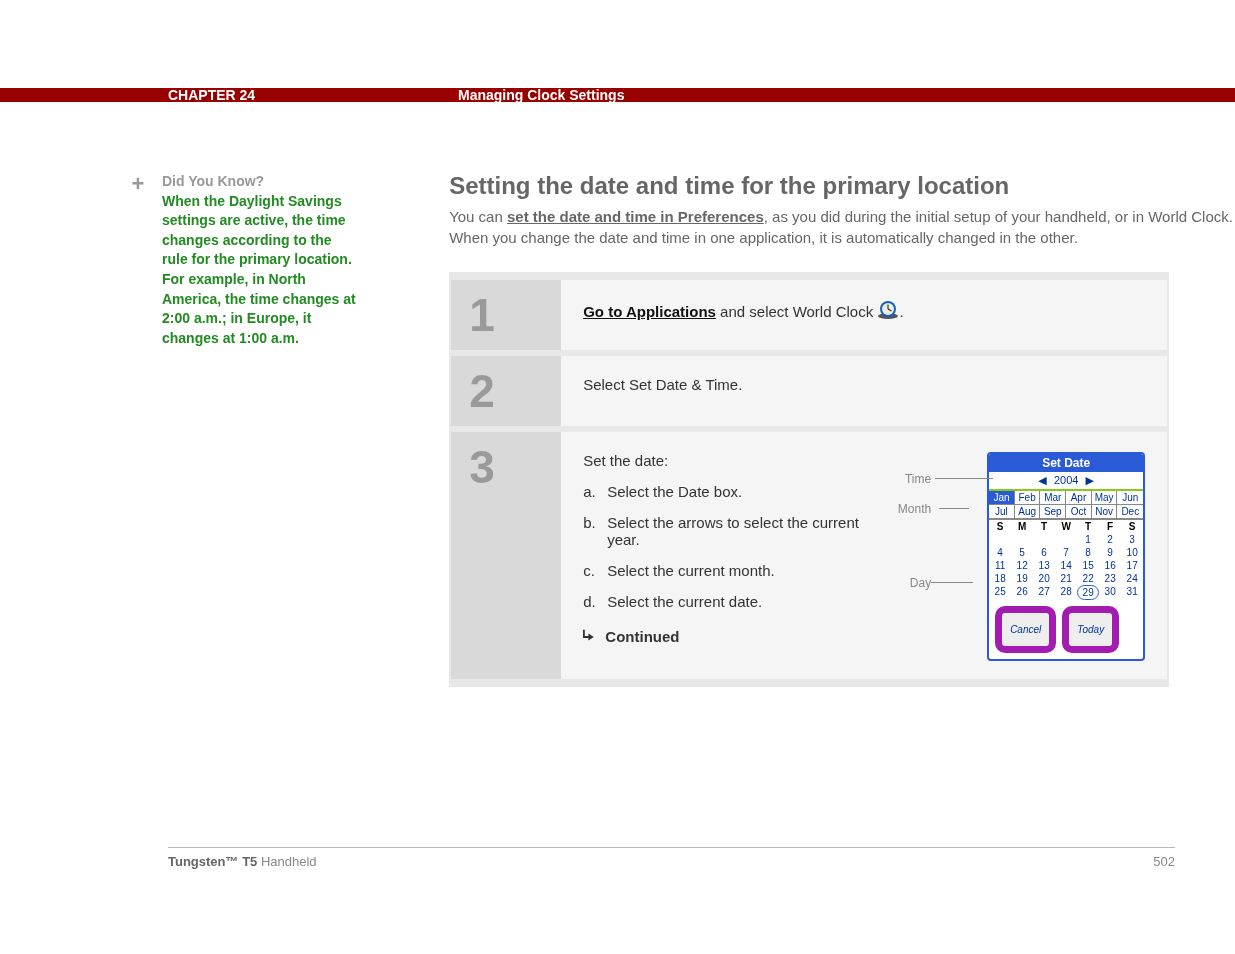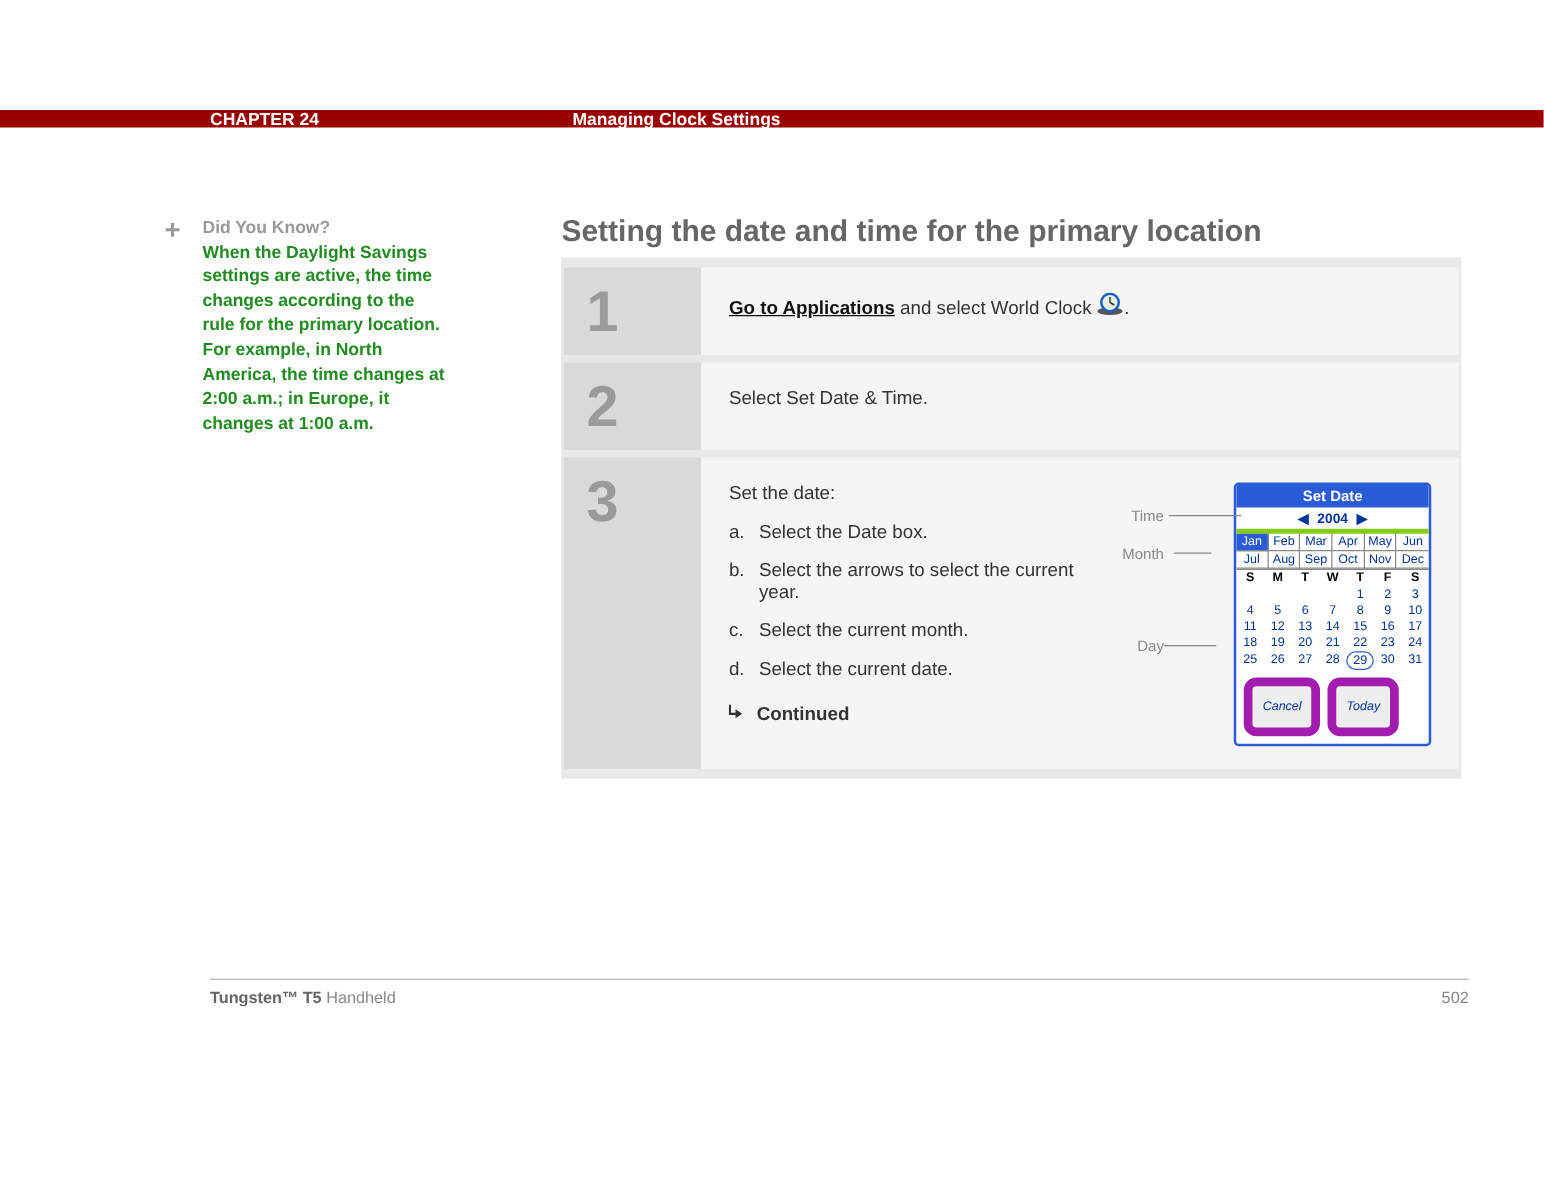--- a/index.html
+++ b/index.html
@@ -168,32 +168,32 @@
     background: #2a5bd7;
     color: #fff;
     font-weight: bold;
     text-align: center;
     padding: 2px 0;
     font-size: 12px;
   }
   .sd-year-row {
     text-align: center;
     padding: 2px 0;
-    font-weight: bold;
+    font-weight: normal;
     color: #003399;
   }
   .sd-year-row .arrow {
     cursor: pointer;
     padding: 0 4px;
     color: #003399;
   }
   .sd-months {
     display: grid;
     grid-template-columns: repeat(6, 1fr);
-    border-top: 4px solid #84cc16;
+    border-top: 2px solid #84cc16;
     border-bottom: 1px solid #888;
     font-size: 10px;
     color: #003399;
   }
   .sd-month {
     text-align: center;
     padding: 1px 0;
     border-right: 1px solid #888;
     border-bottom: 1px solid #888;
     cursor: pointer;
@@ -261,20 +261,23 @@
   <div class="sidebar">
     <div class="tip-box">
       <div class="tip-icon">+</div>
       <span class="tip-title">Did You Know?</span>
       <div class="tip-body">When the Daylight Savings settings are active, the time changes according to the rule for the primary location. For example, in North America, the time changes at 2:00 a.m.; in Europe, it changes at 1:00 a.m.</div>
     </div>
   </div>
 
   <div class="main">
     <div class="section-title">Setting the date and time for the primary location</div>
+    <div class="intro-text">
+      <span>You can </span><a href="#" class="pref-link">set the date and time in Preferences</a><span>, as you did during the initial setup of your handheld, or in World Clock. When you change the date and time in one application, it is automatically changed in the other.</span>
+    </div>
 
     <table class="steps-table">
       <tbody>
           <tr>
         <td class="step-num-cell">
               <div class="step-num">1</div>
             </td>
         <td class="step-body-cell">
           <span class="step1-line">
             <a href="#" class="app-link">Go to Applications</a><span> and select World Clock </span>

